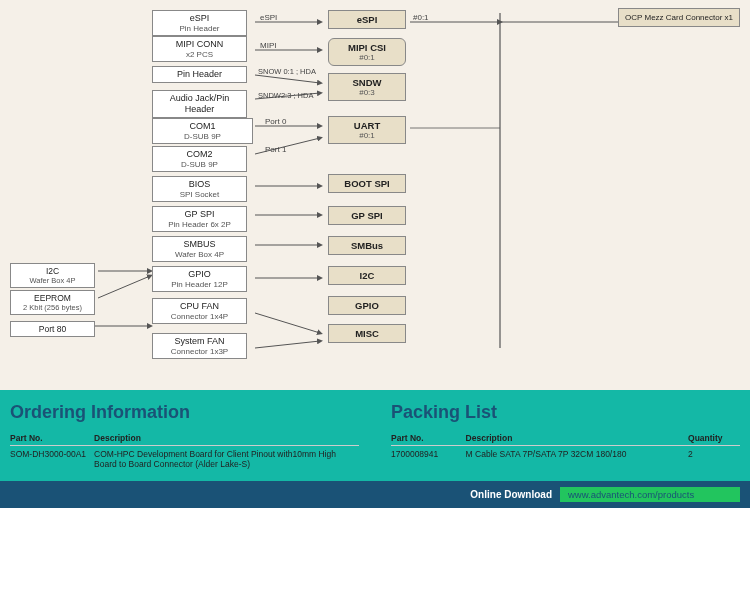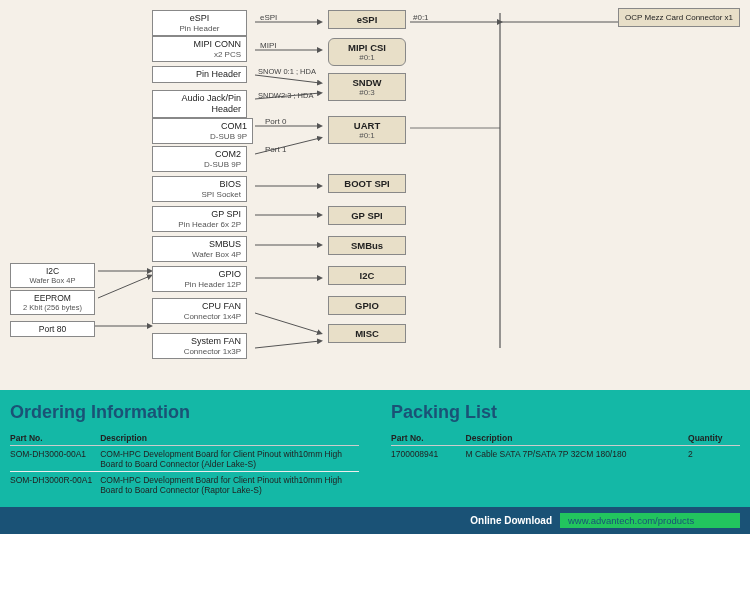--- a/index.html
+++ b/index.html
@@ -16,21 +16,21 @@
       background: #f5f0e8;
       padding: 8px 10px 10px 10px;
       position: relative;
       height: 390px;
       overflow: hidden;
     }
 
     .box {
       background: #fff;
       border: 1px solid #888;
-      text-align: right;
+      text-align: center;
       padding: 2px 5px;
       font-size: 9px;
       line-height: 1.2;
       color: #222;
     }
 
     .box .sub {
       font-size: 8px;
       color: #555;
     }
@@ -337,24 +337,20 @@
       <thead>
         <tr>
           <th>Part No.</th>
           <th>Description</th>
         </tr>
       </thead>
       <tbody>
         <tr>
           <td style="white-space:nowrap; padding-right:8px;">SOM-DH3000-00A1</td>
           <td>COM-HPC Development Board for Client Pinout with10mm High Board to Board Connector (Alder Lake-S)</td>
-        </tr>
-        <tr>
-          <td style="white-space:nowrap; padding-right:8px;">SOM-DH3000R-00A1</td>
-          <td>COM-HPC Development Board for Client Pinout with10mm High Board to Board Connector (Raptor Lake-S)</td>
         </tr>
       </tbody>
     </table>
   </div>
 
   <div class="packing-list">
     <div class="section-title">Packing List</div>
     <table class="info-table">
       <thead>
         <tr>

